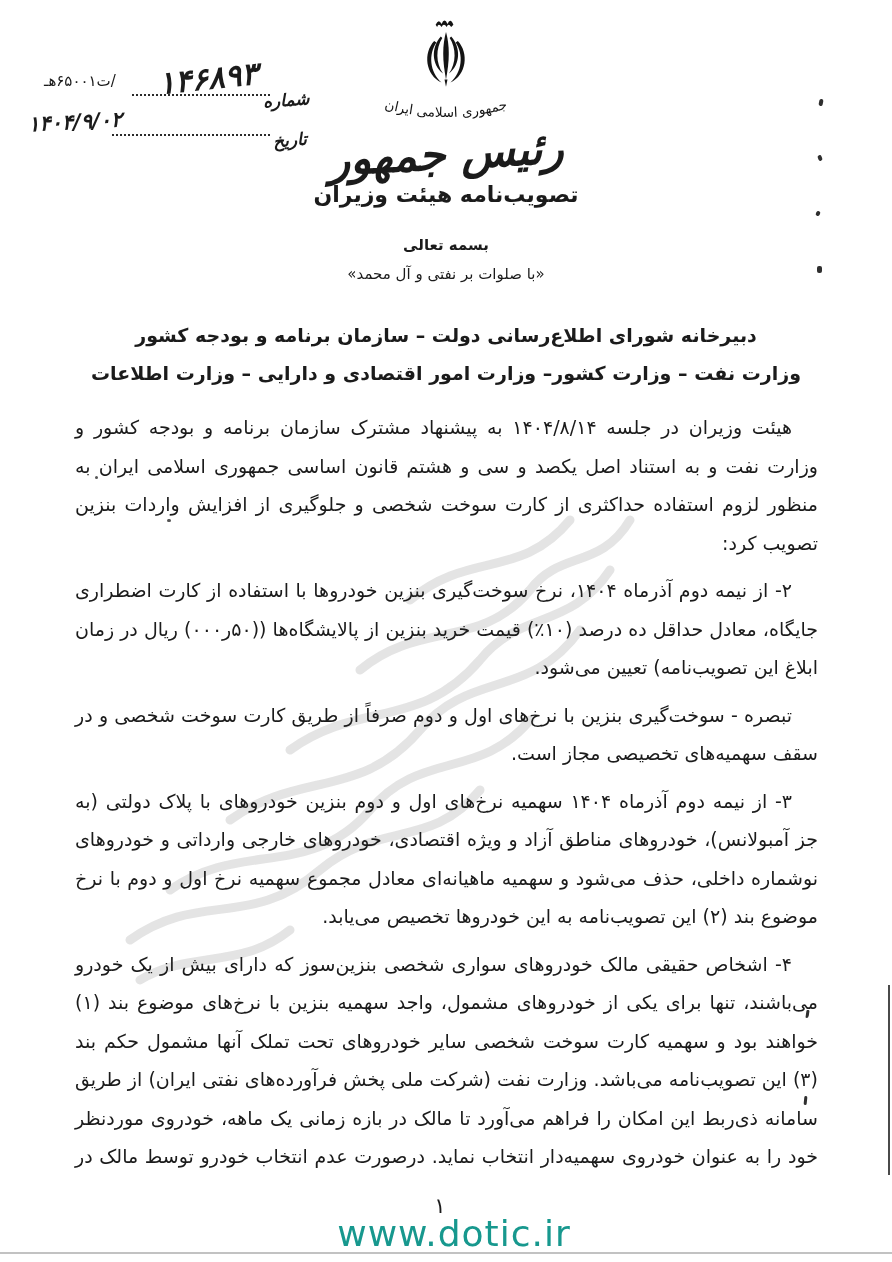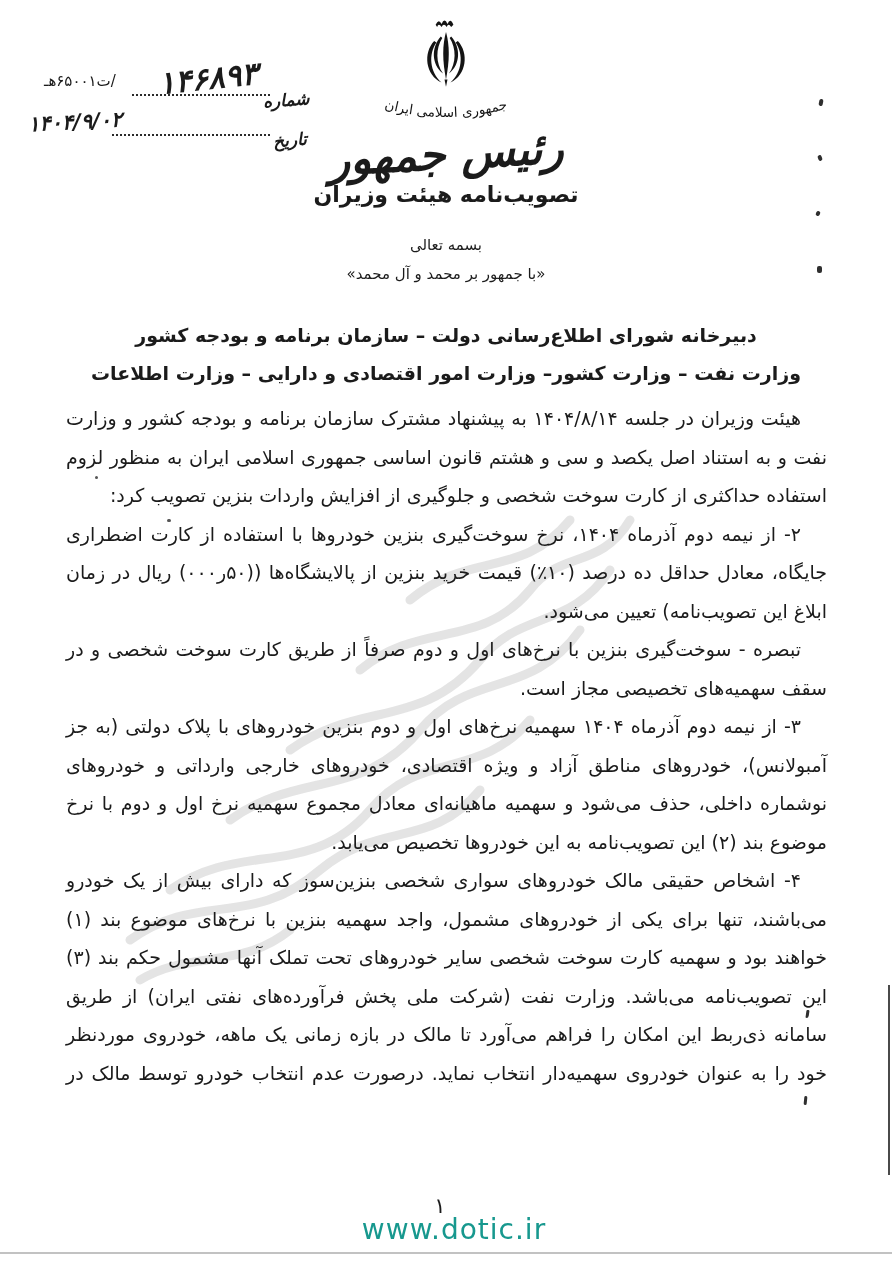--- a/index.html
+++ b/index.html
@@ -21,38 +21,38 @@
   .hand.date{left:8px;top:52px;font-size:21px;transform:rotate(-3deg);font-style:italic;letter-spacing:1px;}
   .ref-suffix{position:absolute;left:4px;top:14px;font-size:15px;direction:rtl;white-space:nowrap;margin-left:20px;}
   
   .letterhead{position:absolute;left:0;right:0;top:14px;text-align:center;direction:rtl;}
   .emblem{display:block;margin:0 auto;}
   .republic-arc{display:block;margin:-10px auto 0 auto;}
   .president{font-size:44px;font-weight:bold;font-style:italic;line-height:52px;margin-top:-6px;transform:rotate(-3deg);}
   .doctype{font-size:22px;font-weight:bold;margin-top:2px;letter-spacing:1px;}
   
   .invocation{position:absolute;left:0;right:0;top:236px;text-align:center;direction:rtl;}
-  .invocation .l1{font-size:15px;font-weight:normal;}
+  .invocation .l1{font-size:15px;font-weight:bold;}
   .invocation .l2{font-size:15px;margin-top:11px;}
   
   .addressees{position:absolute;left:0;right:0;top:316px;text-align:center;direction:rtl;
     font-size:19px;font-weight:bold;line-height:38px;}
   
   .doc-body{position:absolute;left:66px;right:65px;top:399px;direction:rtl;
     font-size:19px;line-height:38.5px;text-align:justify;}
-  .doc-body p{margin:0;text-indent:26px;}
+  .doc-body p{margin:9px;text-indent:26px;}
   .doc-body p.gap-top{margin-top:28px;}
   .doc-body p.fill-last{text-align-last:justify;}
   
   .watermark{position:absolute;left:80px;top:420px;pointer-events:none;}
   
   .page-num{position:absolute;left:0;right:12px;top:1194px;text-align:center;
     font-size:21px;direction:rtl;}
   .site-url{position:absolute;left:16px;right:0;top:1213px;text-align:center;
-    font-size:28px;font-weight:400;letter-spacing:1px;}
+    font-size:36px;font-weight:400;letter-spacing:1px;}
   .bottom-line{position:absolute;left:0;right:0;top:1252px;height:2px;background:#c2c2c2;}
   .edge-line{position:absolute;left:888px;top:985px;width:2px;height:190px;background:#4a4a4a;}
   
   .speck{position:absolute;background:#2f2f2f;border-radius:2px;}
   .speck.s1{left:819px;top:99px;width:4px;height:7px;transform:rotate(12deg);}
   .speck.s2{left:818px;top:155px;width:4px;height:6px;transform:rotate(-20deg);}
   .speck.s3{left:816px;top:211px;width:4px;height:5px;transform:rotate(30deg);}
   .speck.s4{left:817px;top:266px;width:5px;height:7px;}
   .speck.s5{left:806px;top:1010px;width:3px;height:8px;border-radius:2px 2px 4px 1px;transform:rotate(8deg);}
   .speck.s6{left:804px;top:1096px;width:3px;height:9px;transform:rotate(6deg);}
@@ -105,21 +105,21 @@
       <text font-size="13.5" fill="#141414" direction="rtl">
         <textPath href="#rep-arc" startOffset="50%" text-anchor="middle">جمهوری اسلامی ایران</textPath>
       </text>
     </svg>
     <div class="president">رئیس جمهور</div>
     <div class="doctype">تصویب‌نامه هیئت وزیران</div>
   </div>
 
   <div class="invocation">
     <div class="l1">بسمه تعالی</div>
-    <div class="l2">«با جمهور بر محمد و آل محمد»</div>
+    <div class="l2">«با صلوات بر نفتی و آل محمد»</div>
   </div>
 
   <div class="addressees">
     <div>دبیرخانه شورای اطلاع‌رسانی دولت – سازمان برنامه و بودجه کشور</div>
     <div>وزارت نفت – وزارت کشور– وزارت امور اقتصادی و دارایی – وزارت اطلاعات</div>
   </div>
 
   <div class="doc-body">
     <p>هیئت وزیران در جلسه ۱۴۰۴/۸/۱۴ به پیشنهاد مشترک سازمان برنامه و بودجه کشور و وزارت نفت و به استناد اصل یکصد و سی و هشتم قانون اساسی جمهوری اسلامی ایران به منظور لزوم استفاده حداکثری از کارت سوخت شخصی و جلوگیری از افزایش واردات بنزین تصویب کرد:</p>
     <p>۲- از نیمه دوم آذرماه ۱۴۰۴، نرخ سوخت‌گیری بنزین خودروها با استفاده از کارت اضطراری جایگاه، معادل حداقل ده درصد (۱۰٪) قیمت خرید بنزین از پالایشگاه‌ها ((۵۰ر۰۰۰) ریال در زمان ابلاغ این تصویب‌نامه) تعیین می‌شود.</p>

